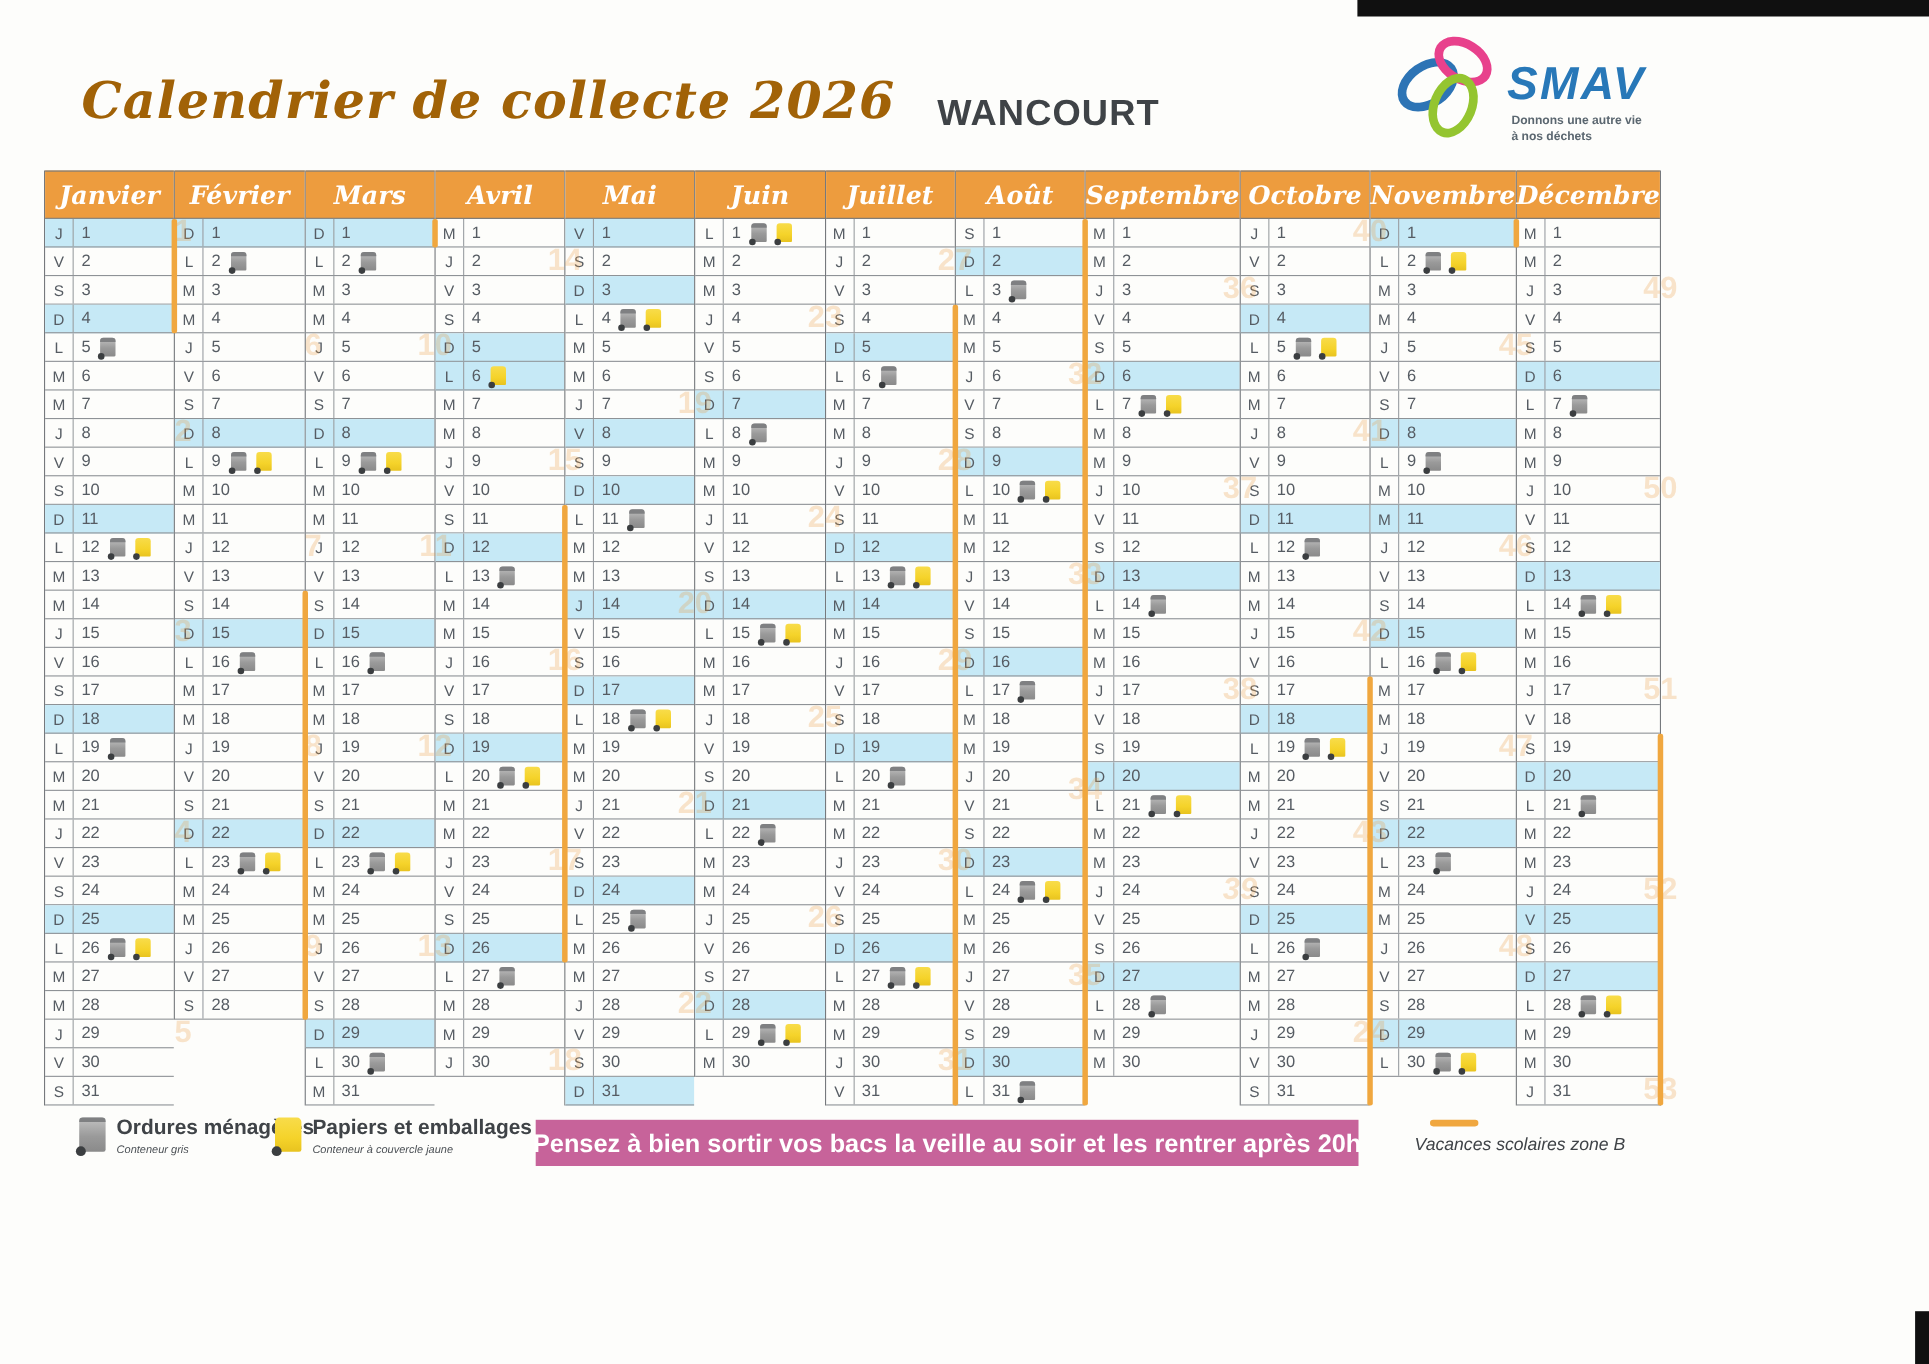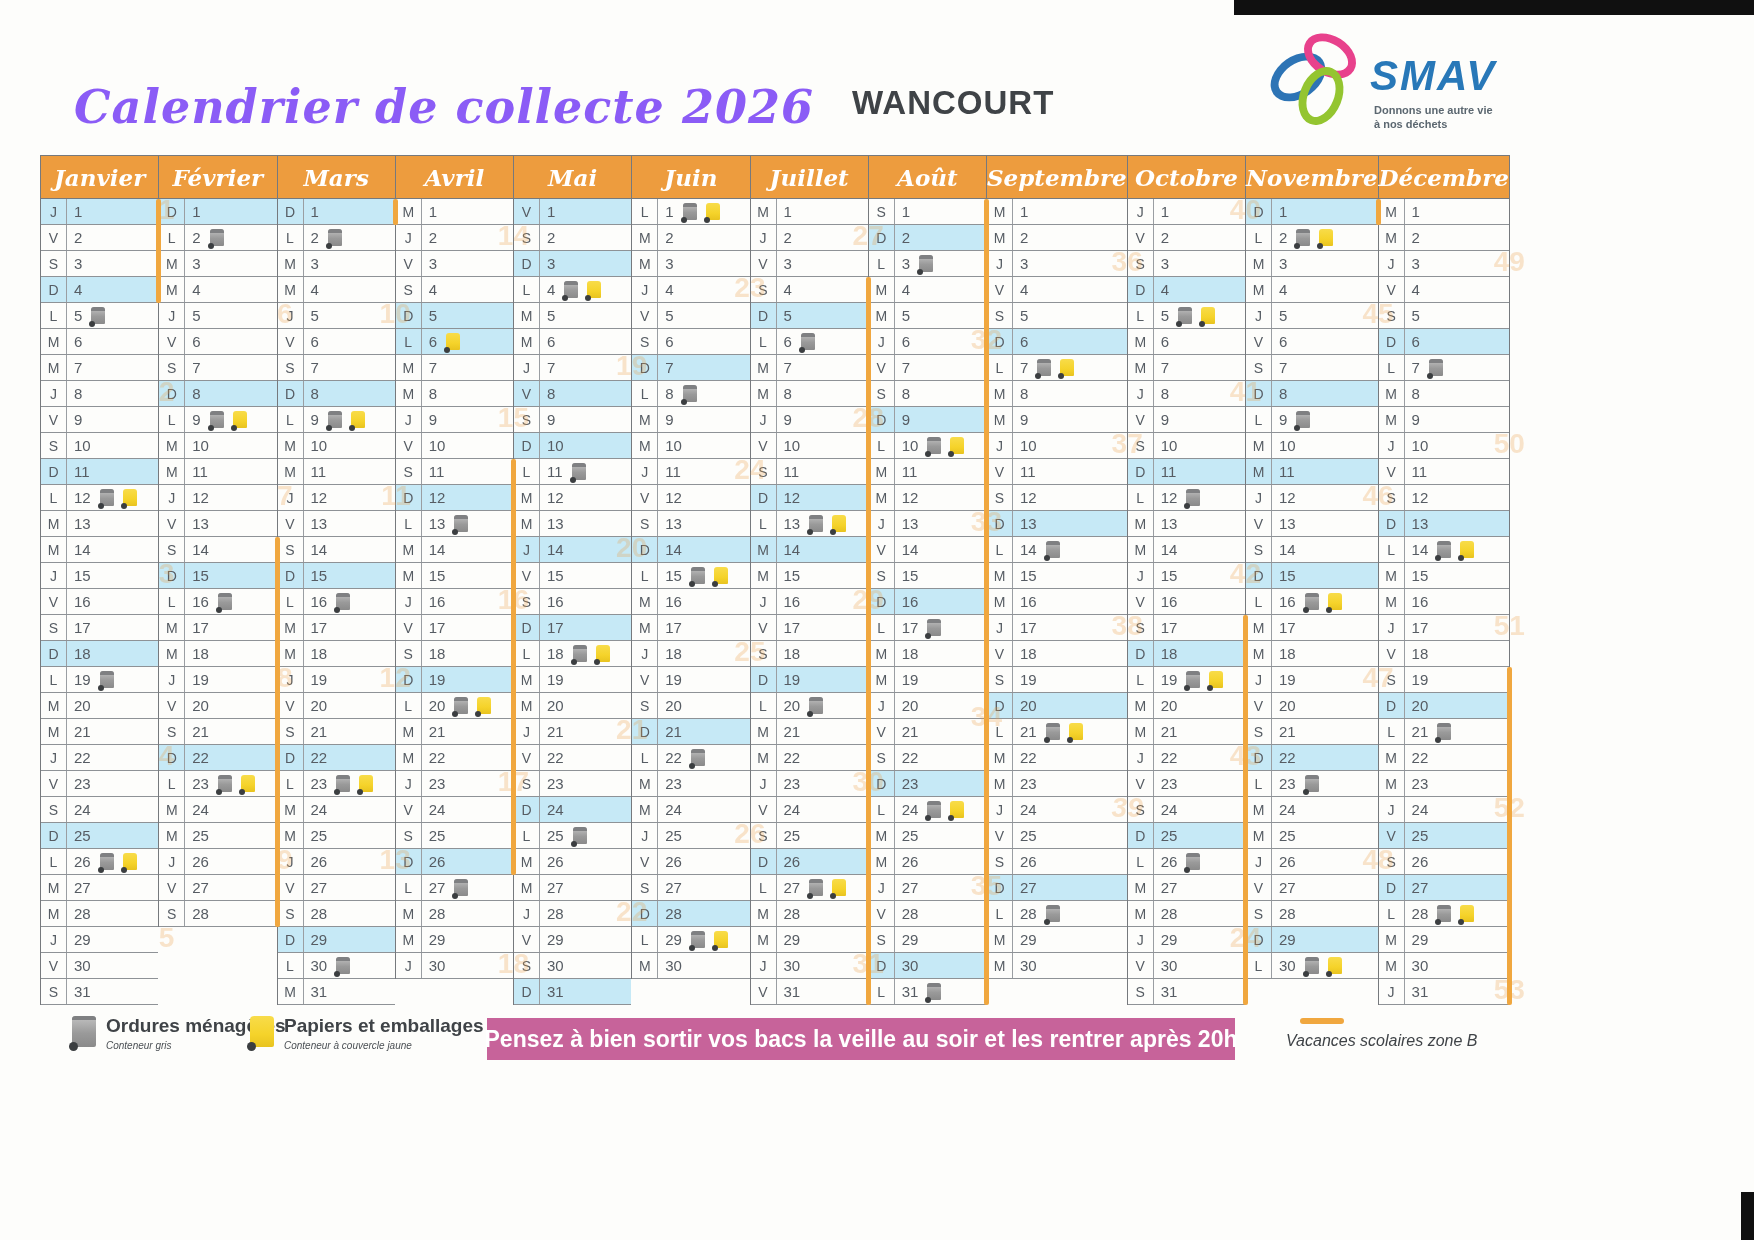--- a/index.html
+++ b/index.html
@@ -3,23 +3,23 @@
 <meta charset="utf-8">
 <style>
   html,body{margin:0;padding:0;}
   body{width:1754px;height:1240px;background:#fdfdfb;position:relative;overflow:hidden;
        font-family:"Liberation Sans",sans-serif;}
   .artifact{position:absolute;background:#101010;}
   #strip-top{left:1234px;top:0;width:520px;height:15px;}
   #strip-corner{right:0;bottom:0;width:13px;height:48px;}
 
   
-  #page-title{position:absolute;left:74px;top:80px;
+  #page-title{position:absolute;left:74px;top:64px;
     font-family:"DejaVu Serif",serif;font-style:italic;font-weight:bold;
-    font-size:46px;color:#8b5cf6;letter-spacing:1px;}
+    font-size:46px;color:#a16207;letter-spacing:1px;}
   #commune{position:absolute;left:852px;top:84px;font-weight:bold;font-size:33px;
     color:#3F4347;letter-spacing:1px;}
 
   
   #logo{position:absolute;left:1268px;top:30px;width:250px;height:110px;}
   .ring{position:absolute;border-radius:50%;box-sizing:border-box;}
   .ring.blue{width:60px;height:42px;border:8px solid #2D74B5;transform:rotate(-35deg);left:0;top:26px;}
   .ring.pink{width:56px;height:40px;border:8px solid #E8418C;transform:rotate(32deg);left:34px;top:6px;}
   .ring.green{width:42px;height:60px;border:8px solid #94C530;transform:rotate(22deg);left:32px;top:36px;}
   #logo-name{position:absolute;left:102px;top:22px;font-style:italic;font-weight:bold;

